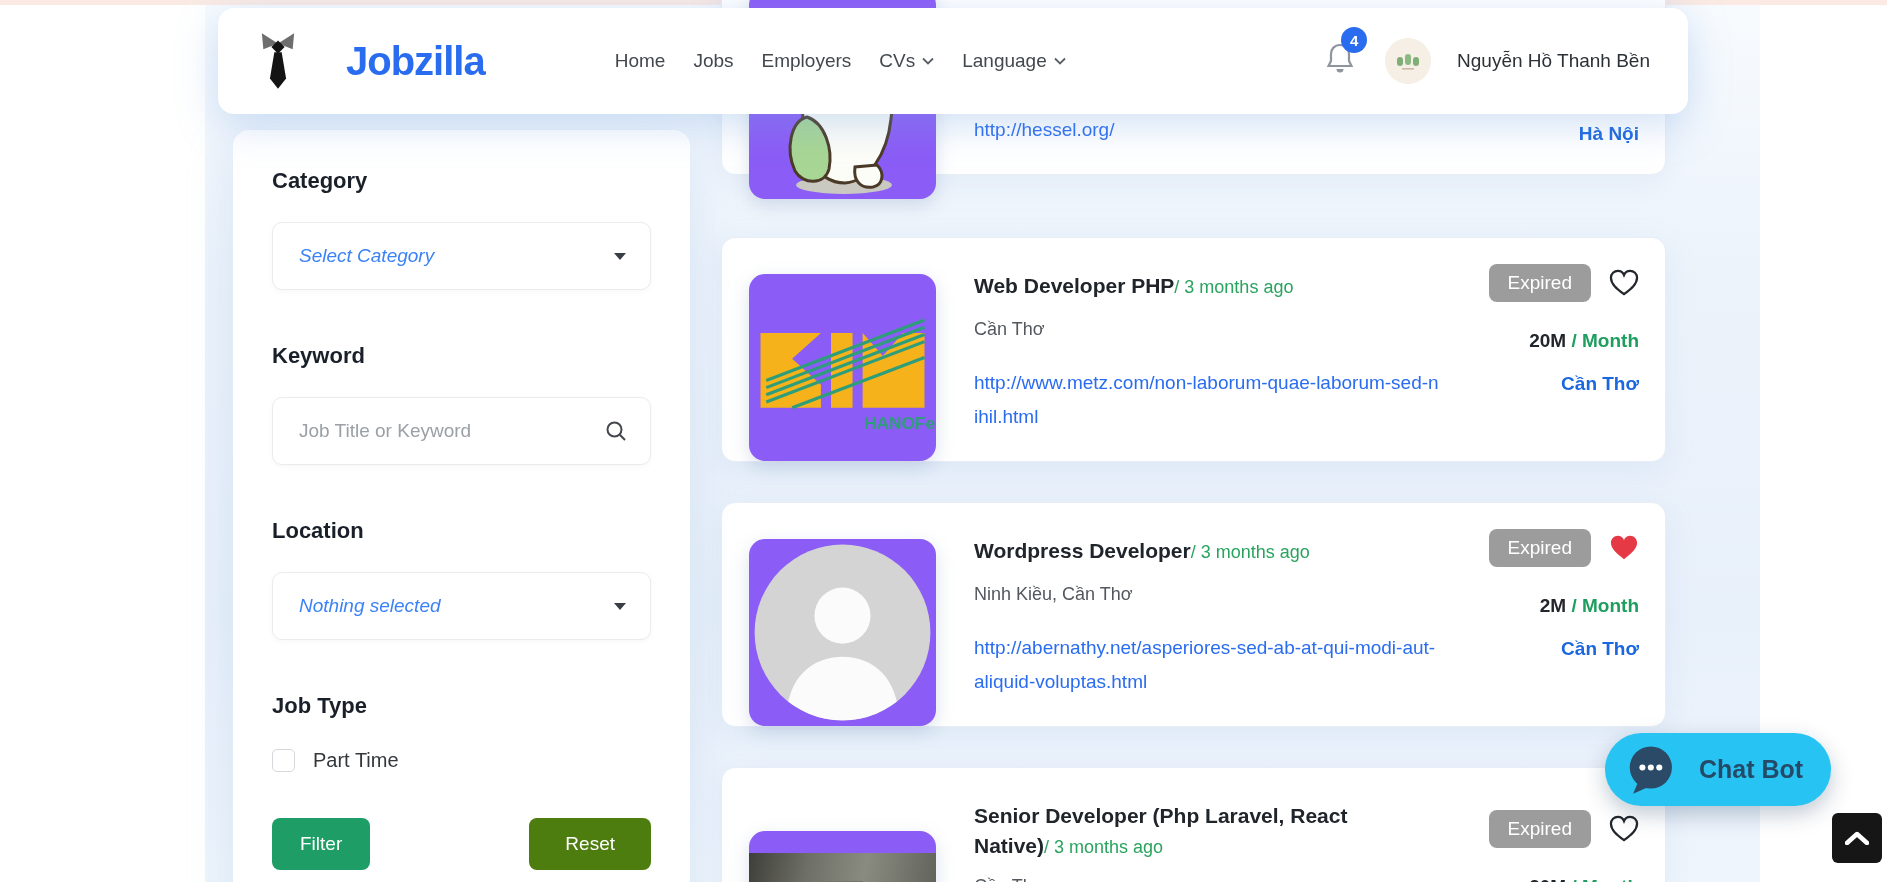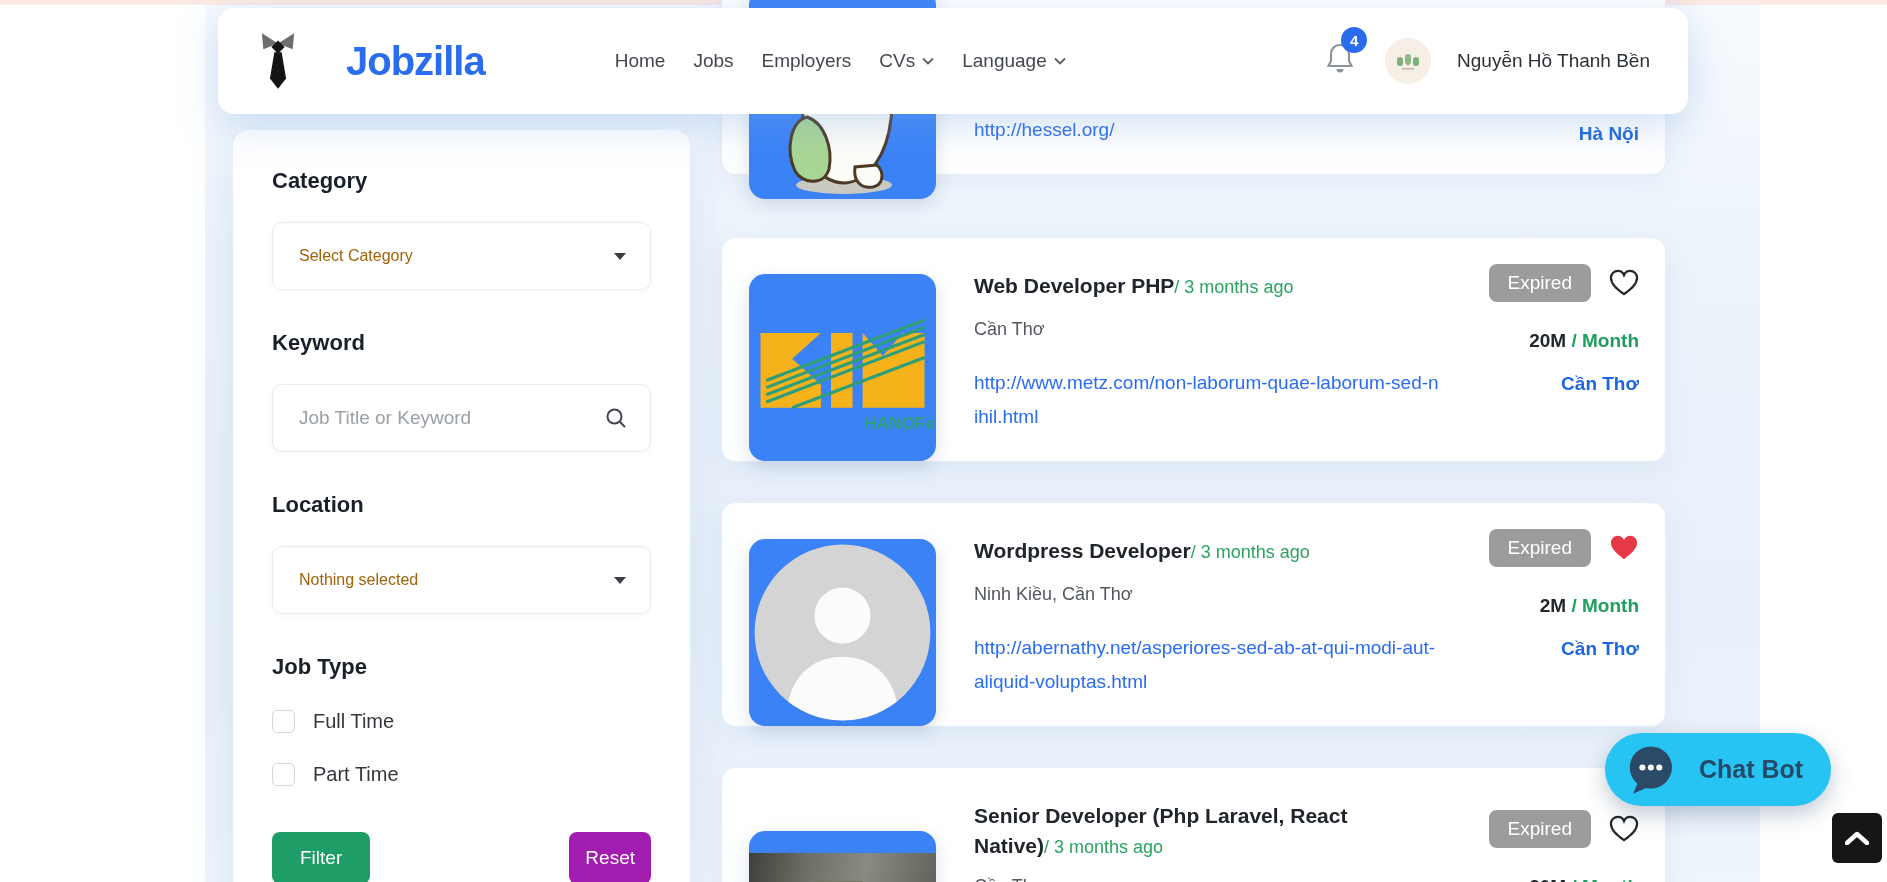--- a/index.html
+++ b/index.html
@@ -27,42 +27,42 @@
     display:flex; align-items:center; justify-content:center; }
   .user-name { font-size:19px; color:#2c3136; white-space:nowrap; cursor:pointer; }
 
   
   .sidebar { position:absolute; left:233px; top:130px; width:457px; height:800px; background:#fff;
     border-radius:16px; z-index:10; padding:38px 39px; box-shadow:0 12px 45px rgba(160,190,230,.30); }
   .f-label { font-size:22px; font-weight:700; color:#1a202a; }
   .f-control { position:relative; margin-top:28px; height:68px; border:1px solid #ebebeb; border-radius:10px;
     background:#fff; display:flex; align-items:center; padding:0 26px; cursor:pointer;
     box-shadow:0 2px 6px rgba(0,0,0,.03); }
-  .f-control .ph { font-size:16px; color:#a16207; }
-  .f-gap { margin-top:40px; }
+  .f-control .ph { font-size:19px; color:#3b82f6;font-style:italic; }
+  .f-gap { margin-top:53px; }
   .caret { position:absolute; right:24px; top:50%; margin-top:-3px; width:0; height:0;
     border-left:6px solid transparent; border-right:6px solid transparent; border-top:7px solid #3a3f45; }
   .kw-input { width:100%; height:100%; border:none; outline:none; font-size:19px; color:#333;
     font-family:"Liberation Sans","DejaVu Sans",sans-serif; background:transparent; }
   .kw-input::placeholder { color:#9aa0a6; }
   .search-ic { position:absolute; right:22px; top:50%; transform:translateY(-50%); }
   .check-row { display:flex; align-items:center; gap:18px; margin-top:30px; cursor:pointer; }
   .checkbox { width:23px; height:23px; border:1.5px solid #d4d7db; border-radius:5px; background:#fff; }
   .check-label { font-size:20px; color:#34383d; }
   .btn-row { display:flex; justify-content:space-between; margin-top:46px; }
   .btn { border:none; border-radius:8px; color:#fff; font-size:19px; font-weight:500; padding:15px 28px;
     cursor:pointer; font-family:"Liberation Sans","DejaVu Sans",sans-serif; }
   .btn-filter { background:#1e9e66; }
-  .btn-reset { background:#a21caf; padding:15px 16px; }
+  .btn-reset { background:#4d7c0f; padding:15px 36px; }
 
   
   .main { position:absolute; left:721px; top:0; width:945px; height:882px; z-index:8; }
   .job-card { position:absolute; left:0; width:945px; height:225px; background:#fff; border-radius:14px;
     border:1px solid #e9eef6; box-shadow:0 8px 28px rgba(160,190,230,.18); }
-  .logo-box { position:absolute; left:27px; top:36px; width:187px; height:187px; background:#3b82f6;
+  .logo-box { position:absolute; left:27px; top:36px; width:187px; height:187px; background:#8b5cf6;
     border-radius:16px; box-shadow:0 6px 18px rgba(90,120,170,.22); overflow:hidden; }
   .jc-content { position:absolute; left:252px; top:33px; width:468px; }
   .jc-title { font-size:21px; font-weight:700; color:#20252b; line-height:30px; cursor:pointer; }
   .jc-time { font-size:18px; font-weight:500; color:#2aa35f; }
   .jc-loc { margin-top:17px; font-size:18px; color:#53585e; }
   .jc-url { margin-top:26px; font-size:19px; color:#2a6cf0; line-height:34px; cursor:pointer; word-break:break-all; }
   .jc-right { position:absolute; right:26px; top:26px; text-align:right; }
   .status-row { display:flex; align-items:center; justify-content:flex-end; gap:18px;padding-left:44px; }
   .badge-expired { background:#9c9c9c; color:#fff; font-size:19px; border-radius:8px; padding:8px 19px; }
   .heart { width:30px; height:28px; cursor:pointer; }
@@ -260,24 +260,20 @@
 
     <div class="f-label f-gap">Location</div>
     <div class="f-control">
       <span class="ph">Nothing selected</span>
       <span class="caret"></span>
     </div>
 
     <div class="f-label f-gap">Job Type</div>
     <div class="check-row">
       <span class="checkbox"></span>
-      <span class="check-label">Full Time</span>
-    </div>
-    <div class="check-row">
-      <span class="checkbox"></span>
       <span class="check-label">Part Time</span>
     </div>
 
     <div class="btn-row">
       <button class="btn btn-filter">Filter</button>
       <button class="btn btn-reset">Reset</button>
     </div>
   </div>
 
   <div class="chatbot">

